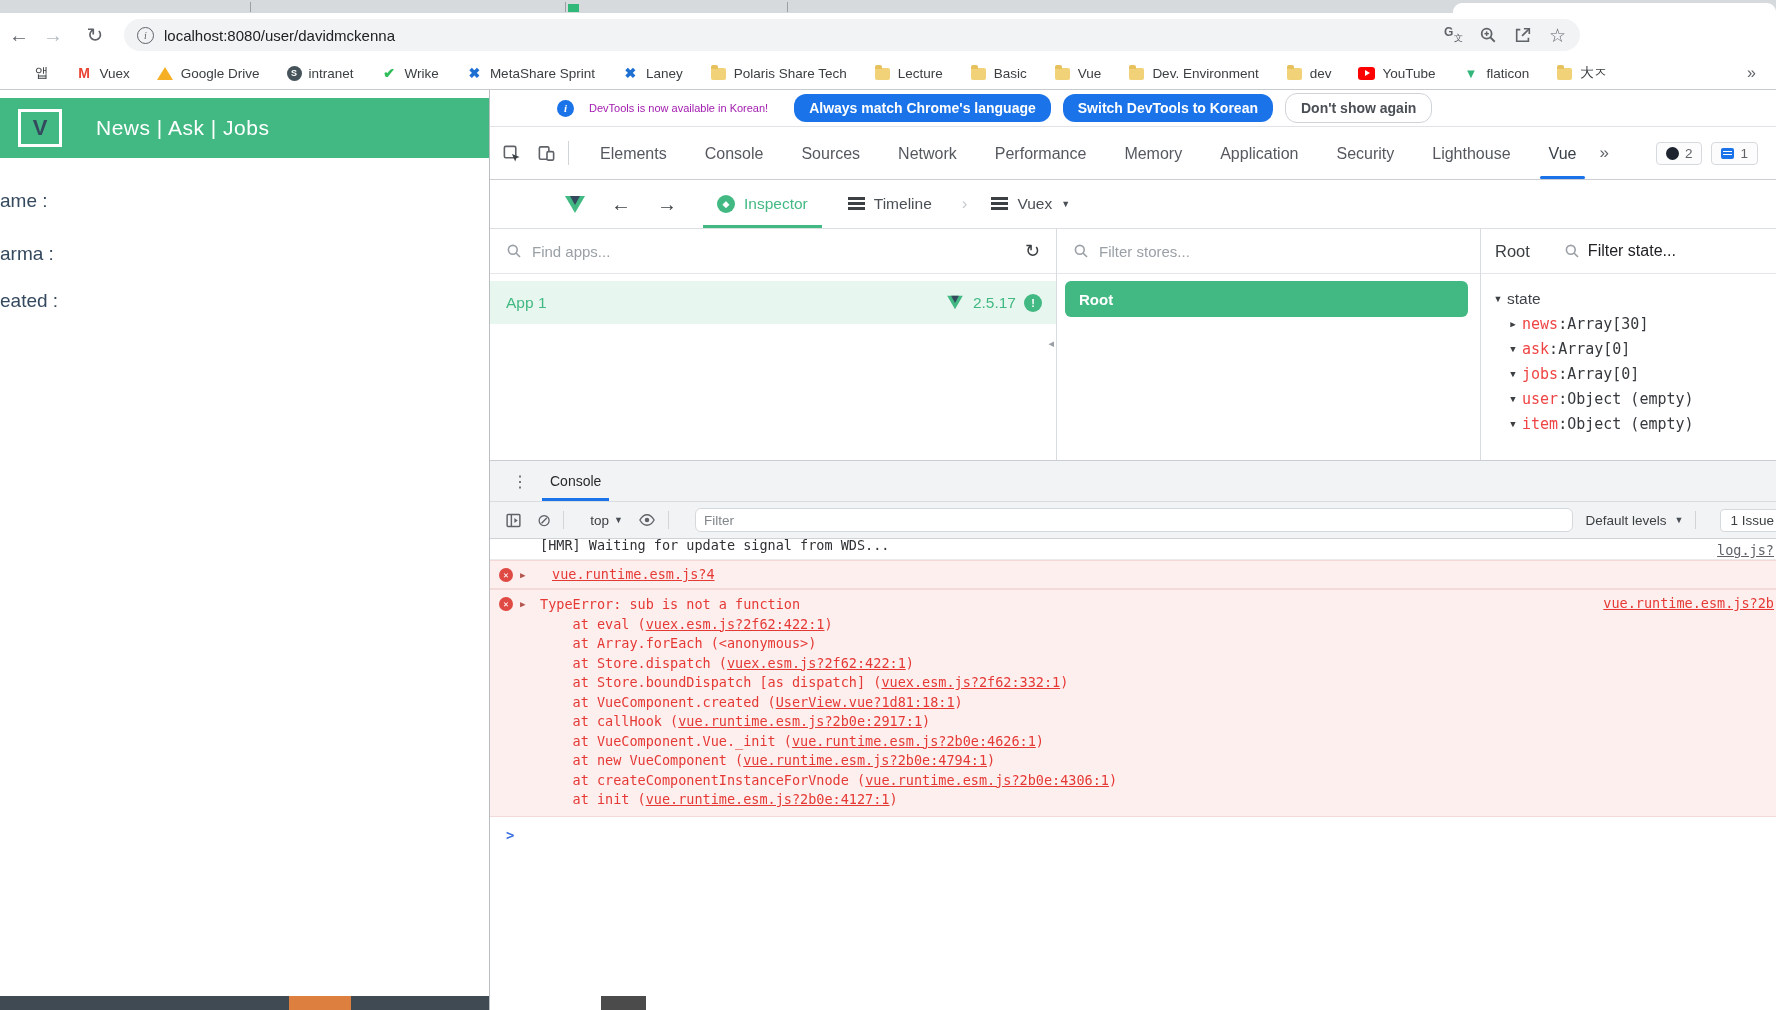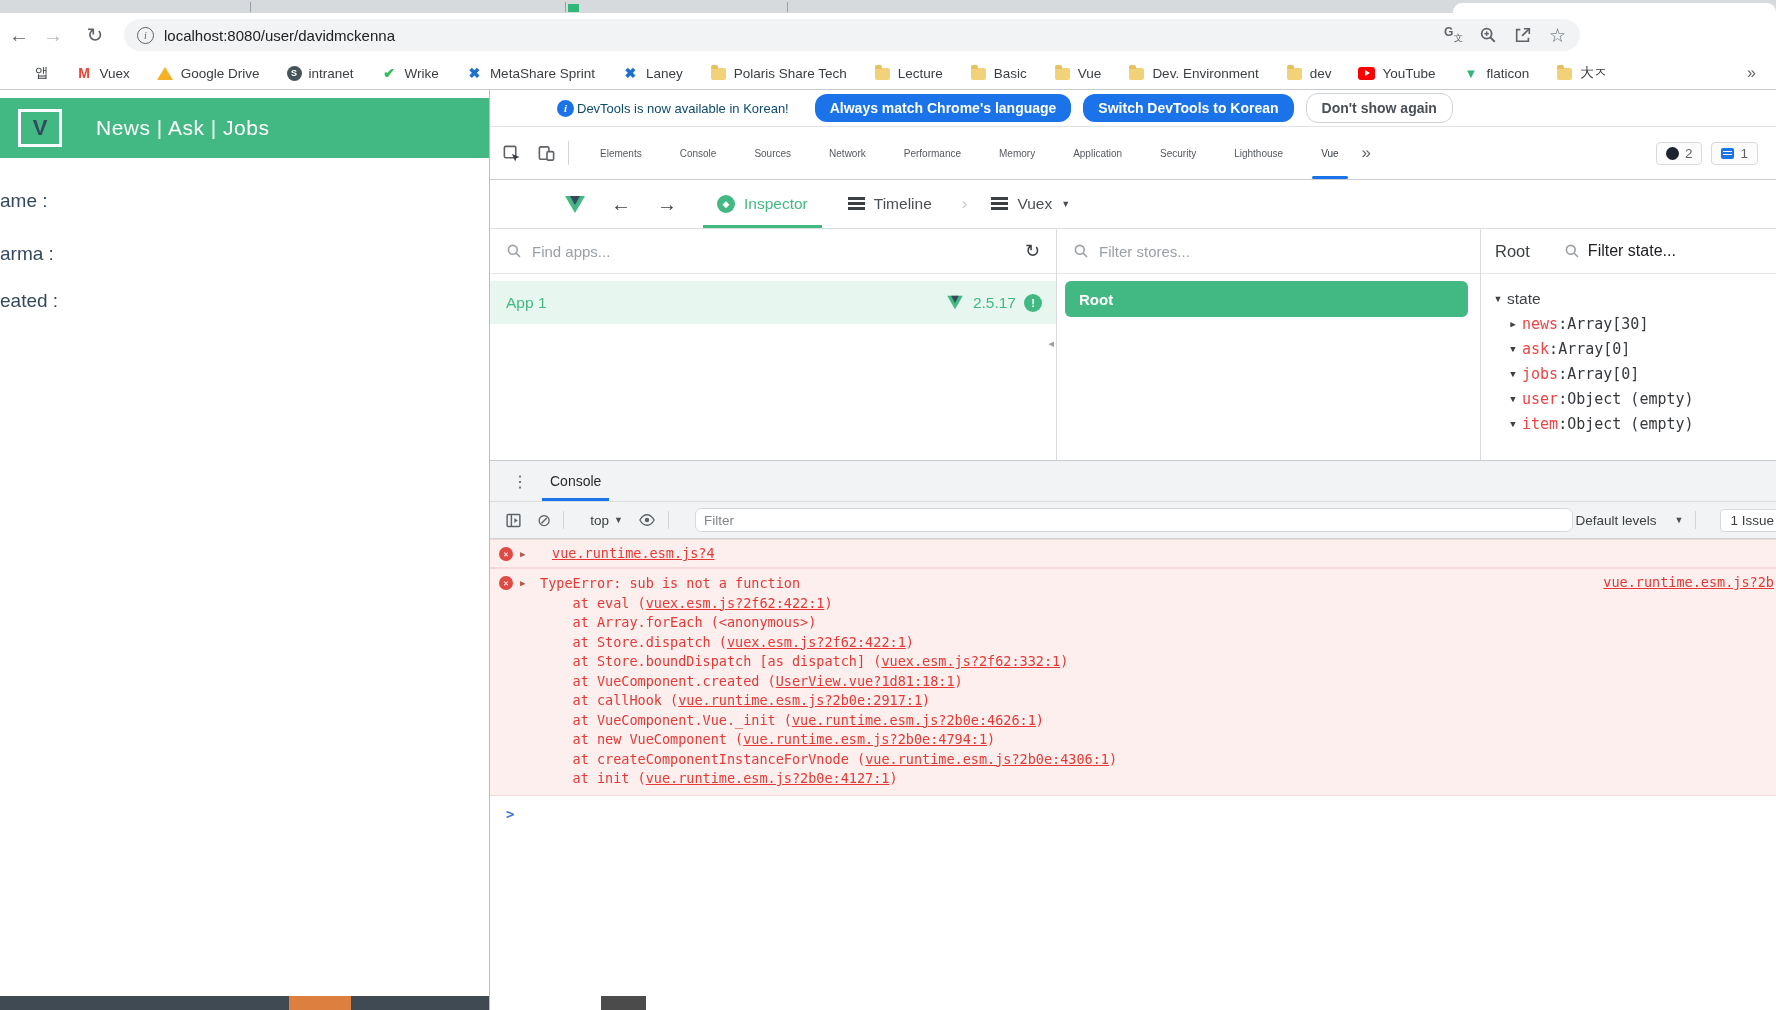--- a/index.html
+++ b/index.html
@@ -48,29 +48,29 @@
      color:#35495e;font-weight:900;font-size:22px;}
   .site-title{margin-left:34px;color:#fff;font-size:21px;letter-spacing:.5px;}
   .fld{position:absolute;left:0;font-size:19px;color:#34495e;}
   .strip-left{position:absolute;left:0;top:906px;width:489px;height:14px;background:#3f4a52;}
   .strip-left i{position:absolute;left:289px;top:0;width:62px;height:14px;background:#dd7f3f;}
   
   .devtools{position:absolute;left:489px;top:90px;width:1287px;height:920px;background:#fff;border-left:1px solid #b9bcc0;box-sizing:border-box;}
   .infobar{height:36px;border-bottom:1px solid #e1e3e6;display:flex;align-items:center;}
   .info-ic{margin-left:67px;width:17px;height:17px;border-radius:50%;background:#1a73e8;color:#fff;
      font-size:11px;font-weight:bold;display:flex;align-items:center;justify-content:center;font-family:"Liberation Serif",serif;font-style:italic;}
-  .info-txt{margin-left:3px;font-size:13px;color:#0c4a6e;}
+  .info-txt{margin-left:15px;font-size:11px;color:#a21caf;}
   .ibtn{margin-left:12px;padding:6px 15px;border-radius:12px;font-size:14px;font-weight:bold;background:#1a73e8;color:#fff;white-space:nowrap;}
   .ibtn.first{margin-left:26px;}
   .ibtn.ghost{background:#fff;color:#4a4f55;border:1px solid #cfd3d7;font-weight:bold;}
   .dt-tabs{height:52px;border-bottom:1px solid #ccced2;display:flex;align-items:center;}
   .dt-tabs .tool{margin-left:16px;display:flex;}
   .dt-tabs .tool:first-child{margin-left:12px;}
   .vsep{width:1px;height:24px;background:#d2d5d8;margin:0 12px;}
-  .dtab{position:relative;padding:0 19px;font-size:10px;color:#55595f;line-height:51px;white-space:nowrap;}
+  .dtab{position:relative;padding:0 19px;font-size:16px;color:#55595f;line-height:51px;white-space:nowrap;}
   .dtab.sel{color:#394047;}
   .dtab.sel::after{content:"";position:absolute;left:10px;right:10px;bottom:0;height:3px;background:#1a73e8;border-radius:2px;}
   .chev2{color:#5f6368;font-size:17px;margin-left:4px;}
   .badges{margin-left:auto;margin-right:18px;display:flex;gap:9px;}
   .badge{display:flex;align-items:center;gap:6px;border:1px solid #d7dadd;background:#fcfcfd;border-radius:4px;padding:3px 9px;font-size:13.5px;color:#5f6368;}
   .dot-dark{width:13px;height:13px;border-radius:50%;background:#1d2430;}
   .chat-blue{width:13px;height:11px;background:#1a73e8;border-radius:2px;position:relative;}
   .chat-blue::after{content:"";position:absolute;left:2px;top:3px;width:9px;height:1.5px;background:#fff;box-shadow:0 3px 0 #fff;}
   
   .vue-toolbar{height:48px;border-bottom:1px solid #dcdfe2;display:flex;align-items:center;}
@@ -117,21 +117,21 @@
   .cd-header{height:40px;background:#f1f3f4;border-bottom:1px solid #dadcdf;display:flex;align-items:center;flex:none;}
   .kebab{margin-left:22px;color:#5f6368;font-size:16px;}
   .ctab{position:relative;margin-left:22px;height:100%;display:flex;align-items:center;font-size:14px;color:#28292b;}
   .ctab::after{content:"";position:absolute;left:-8px;right:-8px;bottom:0;height:3px;background:#1a73e8;}
   .cd-toolbar{height:36px;background:#f1f3f4;border-bottom:1px solid #d0d3d6;display:flex;align-items:center;flex:none;color:#5f6368;}
   .cd-toolbar .ti{margin-left:15px;display:flex;font-size:15px;}
   .topdd{margin-left:14px;font-size:13.5px;color:#3c4043;display:flex;align-items:center;gap:5px;}
   .filter-input{margin-left:14px;width:860px;height:22px;border:1px solid #d6d9dc;border-radius:6px;background:#fff;
      font-size:13.5px;padding:0 8px;color:#202124;font-family:"Liberation Sans",sans-serif;}
   .filter-input::placeholder{color:#80868b;}
-  .levels{margin-left:auto;font-size:13.5px;color:#3c4043;display:flex;align-items:center;gap:18px;}
+  .levels{margin-left:auto;font-size:13.5px;color:#3c4043;display:flex;align-items:center;gap:8px;}
   .issues{margin:0 -8px 0 12px;border:1px solid #d6d9dc;background:#fff;border-radius:4px;padding:3px 9px;font-size:13.5px;color:#3c4043;white-space:nowrap;}
   .cd-messages{flex:1;overflow:hidden;font-family:"DejaVu Sans Mono",monospace;font-size:13.5px;color:#303134;}
   .crow{position:relative;display:flex;align-items:flex-start;padding:3px 2px 3px 50px;border-bottom:1px solid #ebebeb;box-sizing:border-box;}
   .crow .content{flex:1;white-space:pre-wrap;line-height:19.5px;}
   .crow .src{margin-left:12px;flex:none;color:#5f6368;text-decoration:underline;white-space:nowrap;}
   .crow.clip{height:21px;overflow:hidden;}
   .crow.clip .content{transform:translateY(-6px);}
   .crow.err{background:#fdefee;border-top:1px solid #f3d9d7;border-bottom:1px solid #f3d9d7;color:#e53935;padding-top:5px;padding-bottom:6px;}
   .crow.err .src{color:#e53935;}
   .errico{position:absolute;left:9px;top:7px;width:14px;height:14px;border-radius:50%;background:#e04a45;color:#fff;
@@ -480,20 +480,24 @@
         <input class="filter-input" placeholder="Filter" style="">
         <span class="levels">
           <span>Default levels</span>
           <span class="caret">▼</span>
         </span>
         <span class="vsep" style="height:18px"></span>
         <span class="issues">1 Issue</span>
       </div>
       <div class="cd-messages" id="console-messages">
 
+      <div class="crow clip">
+            <div class="content">[HMR] Waiting for update signal from WDS...</div>
+            <span class="src">log.js?</span>
+          </div>
           <div class="crow err">
             <span class="errico">✕</span>
             <span class="errcaret">▶</span>
             <span class="src">vue.runtime.esm.js?4</span>
           </div>
           <div class="crow err">
             <span class="errico">✕</span>
             <span class="errcaret">▶</span>
             <div class="content">TypeError: sub is not a function
     at eval (<span style="text-decoration: underline;">vuex.esm.js?2f62:422:1</span>)

